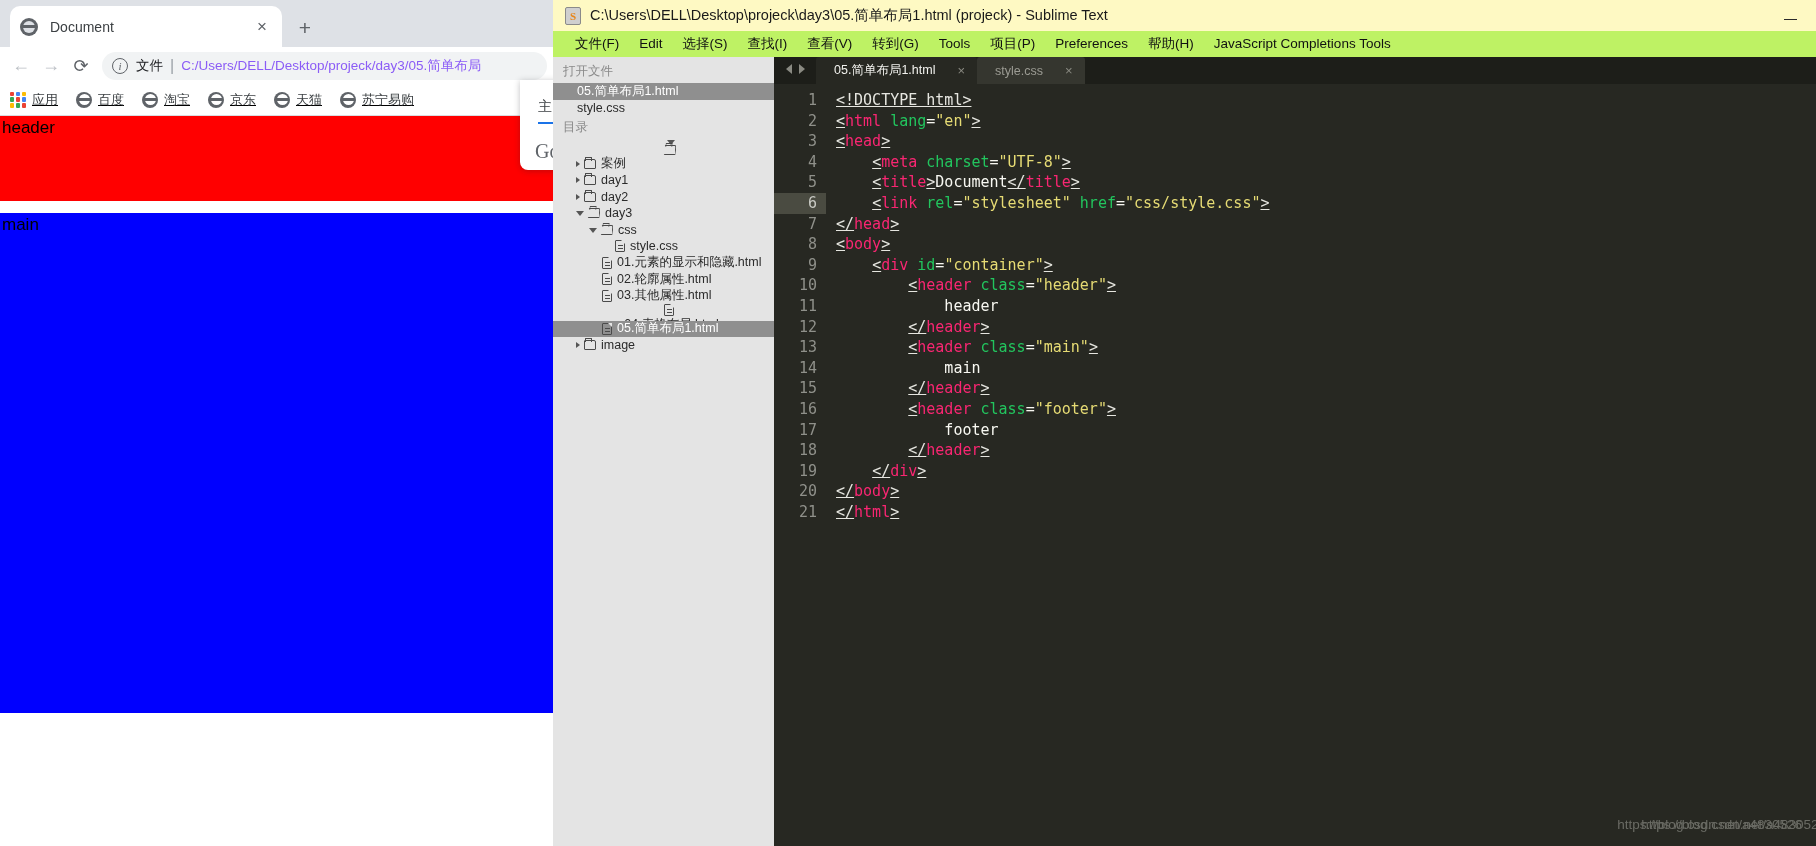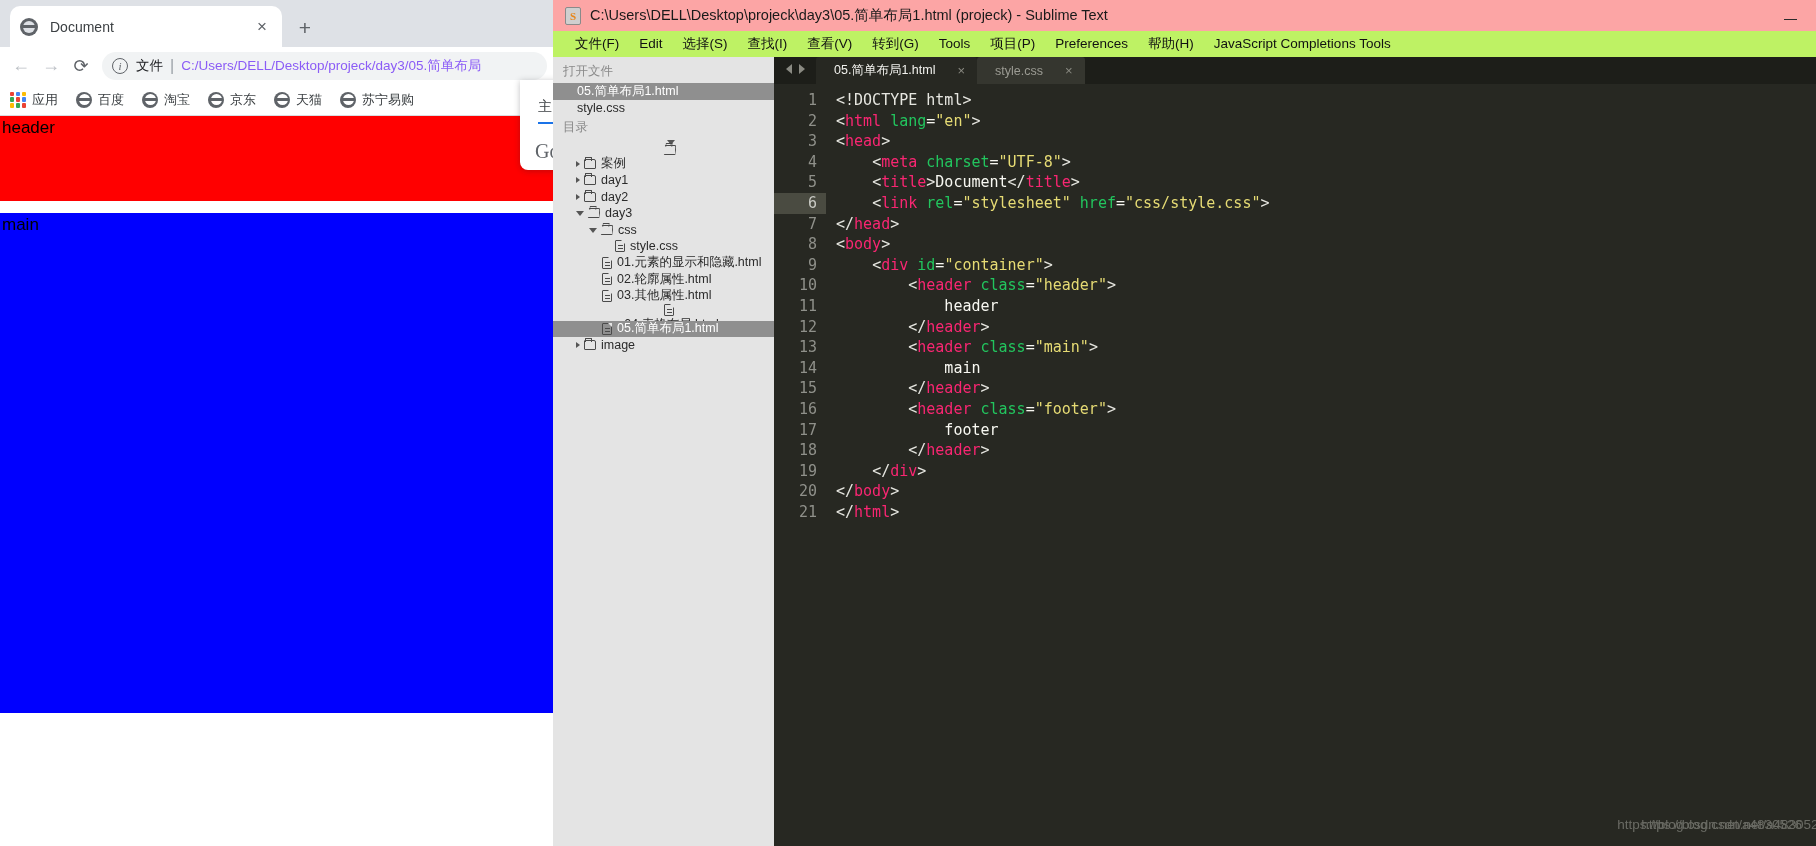--- a/index.html
+++ b/index.html
@@ -77,21 +77,21 @@
   }
   .omni-scheme { font-size:13.5px; color:#202124; flex:0 0 auto; }
   .omni-sep { color:#9aa0a6; margin:0 7px; flex:0 0 auto; }
   .omni-url {
     font-size:13.5px; color:#8b5cf6; flex:0 0 auto;
     white-space:nowrap; overflow:hidden;
   }
 
   #bookmarks {
     height:32px; background:#ffffff; display:flex; align-items:center;
-    padding:0 10px; border-bottom:1px solid #dadce0; overflow:hidden;
+    padding:0 10px; border-bottom:1px solid #dadce0; overflow:hidden;text-decoration:underline;
   }
   .bm { display:flex; align-items:center; margin-right:18px; flex:0 0 auto; }
   .bm-label { font-size:13px; color:#3c4043; white-space:nowrap; }
   .bm-ico {
     width:16px; height:16px; border-radius:50%; background:#5f6368;
     margin-right:6px; position:relative; flex:0 0 auto;
   }
   .bm-ico::before {
     content:""; position:absolute; left:2.5px; top:2.5px;
     width:11px; height:11px; border-radius:50%; background:#ffffff;
@@ -136,21 +136,21 @@
     position:absolute; left:18px; top:18px; font-size:14px; color:#3c4043;
     white-space:nowrap;
   }
 
   
   #sublime {
     position:absolute; left:553px; top:0; width:1263px; height:846px;
     background:#efefef; overflow:hidden;
   }
   #st-titlebar {
-    height:31px; background:#fca5a5; display:flex; align-items:center;
+    height:31px; background:#fef9c3; display:flex; align-items:center;
     padding-left:12px; position:relative;text-align:right;
   }
   #st-appicon {
     width:16px; height:18px; background:#cfcfcf; border:1px solid #8a8a8a;
     border-radius:2px; position:relative; flex:0 0 auto; margin-right:9px;
   }
   #st-appicon::after {
     content:"S"; position:absolute; left:0; right:0; top:0; bottom:0;
     color:#e8861a; font-size:11px; font-weight:bold;
     display:flex; align-items:center; justify-content:center;
@@ -258,21 +258,21 @@
     color:#8f908a; user-select:none;
   }
   #gutter .g { padding-right:9px; }
   #gutter .g.cur { background:#4a4b41; color:#c9cac4; }
   #code {
     flex:1 1 auto; padding-top:6px; padding-left:10px; color:#f8f8f2;
     white-space:pre; overflow:hidden;
   }
   .ln { height:20.6px; }
   .t-tag   { color:#f92672; }
-  .t-punc  { color:#e6e6e0; }
+  .t-punc  { color:#e6e6e0;text-decoration:underline; }
   .t-attr  { color:#22c55e; }
   .t-str   { color:#e6db74; }
   .t-txt   { color:#f8f8f2; }
   .t-eq    { color:#f8f8f2; }
 
   #watermark {
     position:absolute; right:14px; bottom:14px;
     color:#6e6f68; font-size:13.5px; white-space:nowrap;
     font-family:"Liberation Sans", sans-serif; opacity:.95;
   }

